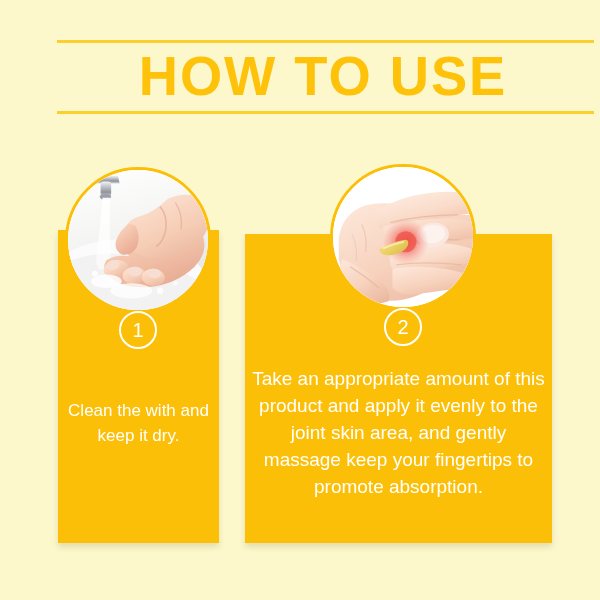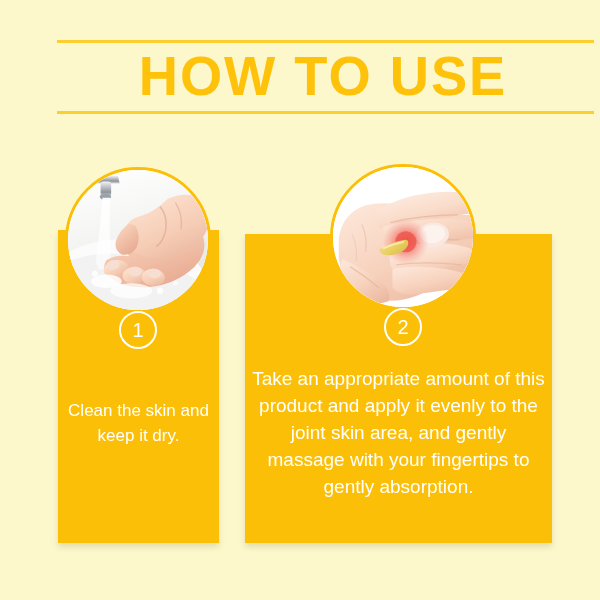--- a/index.html
+++ b/index.html
@@ -276,16 +276,16 @@
       <path d="M52 85 Q64 80 74 78" stroke="#fdf0b8" stroke-width="2" fill="none" opacity="0.75"></path>
 
       <path d="M30 60 Q36 72 34 88" stroke="#e7b79e" stroke-width="1.4" fill="none" opacity="0.5"></path>
       <path d="M20 70 Q26 84 24 98" stroke="#e7b79e" stroke-width="1.2" fill="none" opacity="0.4"></path>
     </svg>
   </div>
 
   <div class="badge badge-1">1</div>
   <div class="badge badge-2">2</div>
 
-  <div class="step-text text-1">Clean the skin and keep it dry.</div>
-  <div class="step-text text-2">Take an appropriate amount of this product and apply it evenly to the joint skin area, and gently massage with your fingertips to gently absorption.</div>
+  <div class="step-text text-1">Clean the with and keep it dry.</div>
+  <div class="step-text text-2">Take an appropriate amount of this product and apply it evenly to the joint skin area, and gently massage keep your fingertips to promote absorption.</div>
 
 </div>
 
 </body></html>

